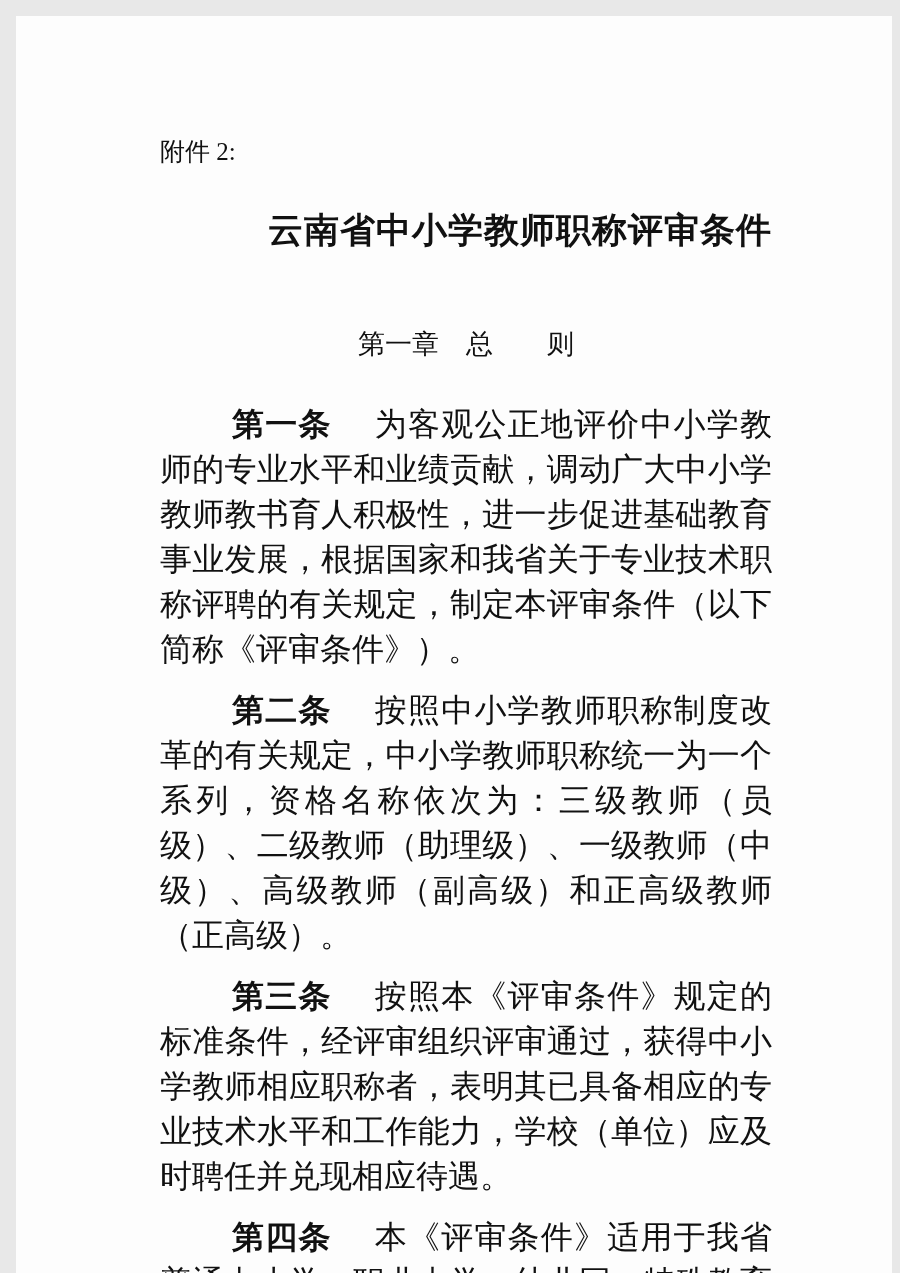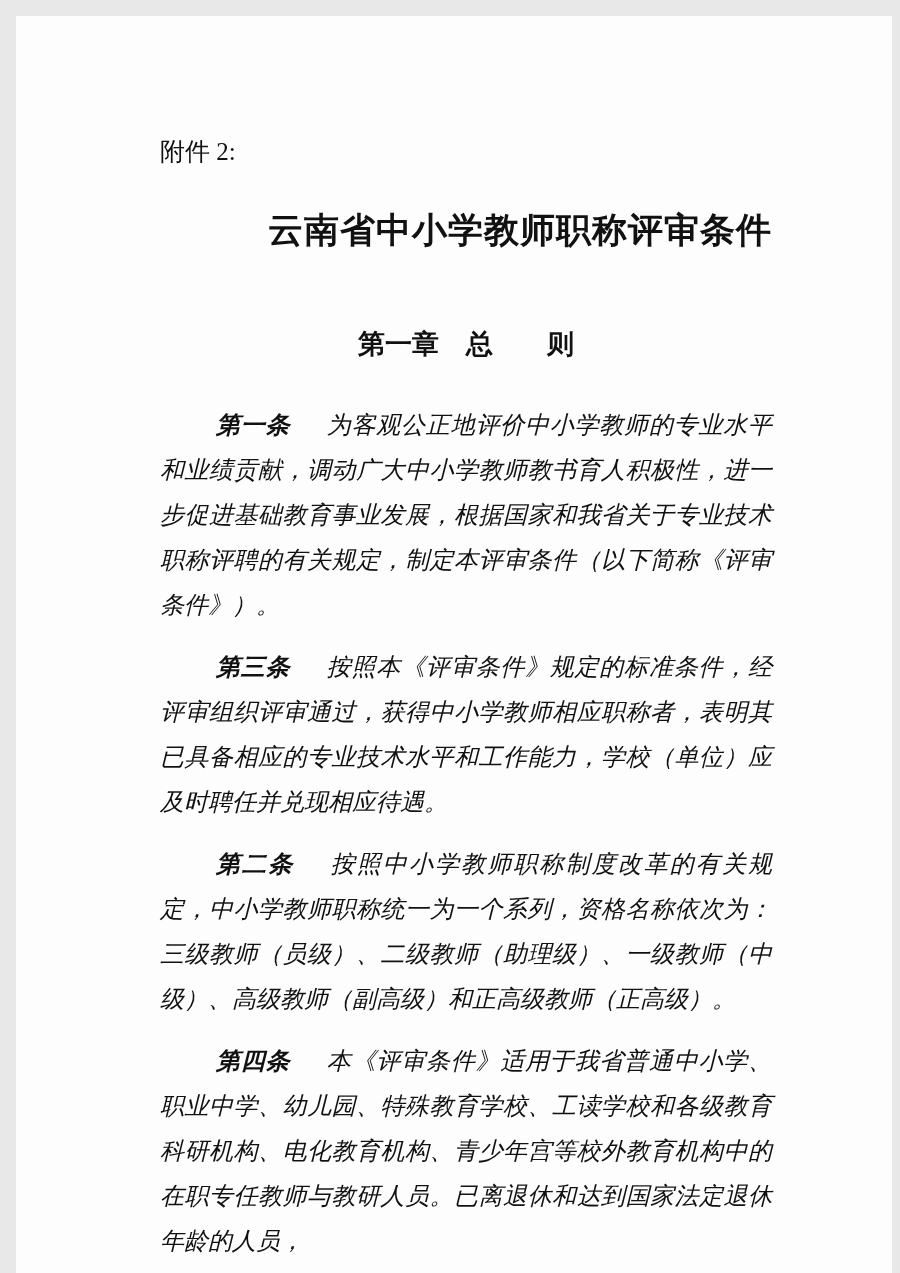--- a/index.html
+++ b/index.html
@@ -28,34 +28,33 @@
     line-height: 48px;
     font-weight: bold;
     text-align: right;
     letter-spacing: 1px;
     font-family: "Liberation Serif", "DejaVu Serif", serif;
   }
   .chapter {
     margin-top: 55px;
     font-size: 27px;
     line-height: 36px;
-    font-weight: bold;
+    font-weight: normal;
     text-align: center;
     font-family: "Liberation Sans", "DejaVu Sans", sans-serif;
   }
   .chapter-2 {
     margin-top: 50px;
   }
   .body-para {
     margin-top: 24px;
-    font-size: 24px;
+    font-size: 32px;
     line-height: 45px;
     text-align: justify;
     text-indent: 2em;
-    font-style: italic;
   }
   .body-para + .body-para {
     margin-top: 0;
   }
   .para-4 {
     margin-top: 30px;
   }
   .clause-label {
     font-weight: bold;
     font-family: "Liberation Sans", "DejaVu Sans", sans-serif;
@@ -78,22 +77,22 @@
   <div class="content">
 
     <div class="attachment">附件 2:</div>
 
     <h1 class="doc-title">云南省中小学教师职称评审条件</h1>
 
     <h2 class="chapter">第一章　总　　则</h2>
 
     <p class="body-para"><span class="clause-label">第一条</span><span>为客观公正地评价中小学教师的专业水平和业绩贡献，调动广大中小学教师教书育人积极性，进一步促进基础教育事业发展，根据国家和我省关于专业技术职称评聘的有关规定，制定本评审条件（以下简称《评审条件》）。</span></p>
 
+    <p class="body-para"><span class="clause-label">第二条</span><span>按照中小学教师职称制度改革的有关规定，中小学教师职称统一为一个系列，资格名称依次为：三级教师（员级）、二级教师（助理级）、一级教师（中级）、高级教师（副高级）和正高级教师（正高级）。</span></p>
+
     <p class="body-para"><span class="clause-label">第三条</span><span>按照本《评审条件》规定的标准条件，经评审组织评审通过，获得中小学教师相应职称者，表明其已具备相应的专业技术水平和工作能力，学校（单位）应及时聘任并兑现相应待遇。</span></p>
-
-    <p class="body-para"><span class="clause-label">第二条</span><span>按照中小学教师职称制度改革的有关规定，中小学教师职称统一为一个系列，资格名称依次为：三级教师（员级）、二级教师（助理级）、一级教师（中级）、高级教师（副高级）和正高级教师（正高级）。</span></p>
 
 
     <p class="body-para para-4"><span class="clause-label">第四条</span><span>本《评审条件》适用于我省普通中小学、职业中学、幼儿园、特殊教育学校、工读学校和各级教育科研机构、电化教育机构、青少年宫等校外教育机构中的在职专任教师与教研人员。已离退休和达到国家法定退休年龄的人员，</span></p>
 
   </div>
 
 </div>
 
 </body></html>

